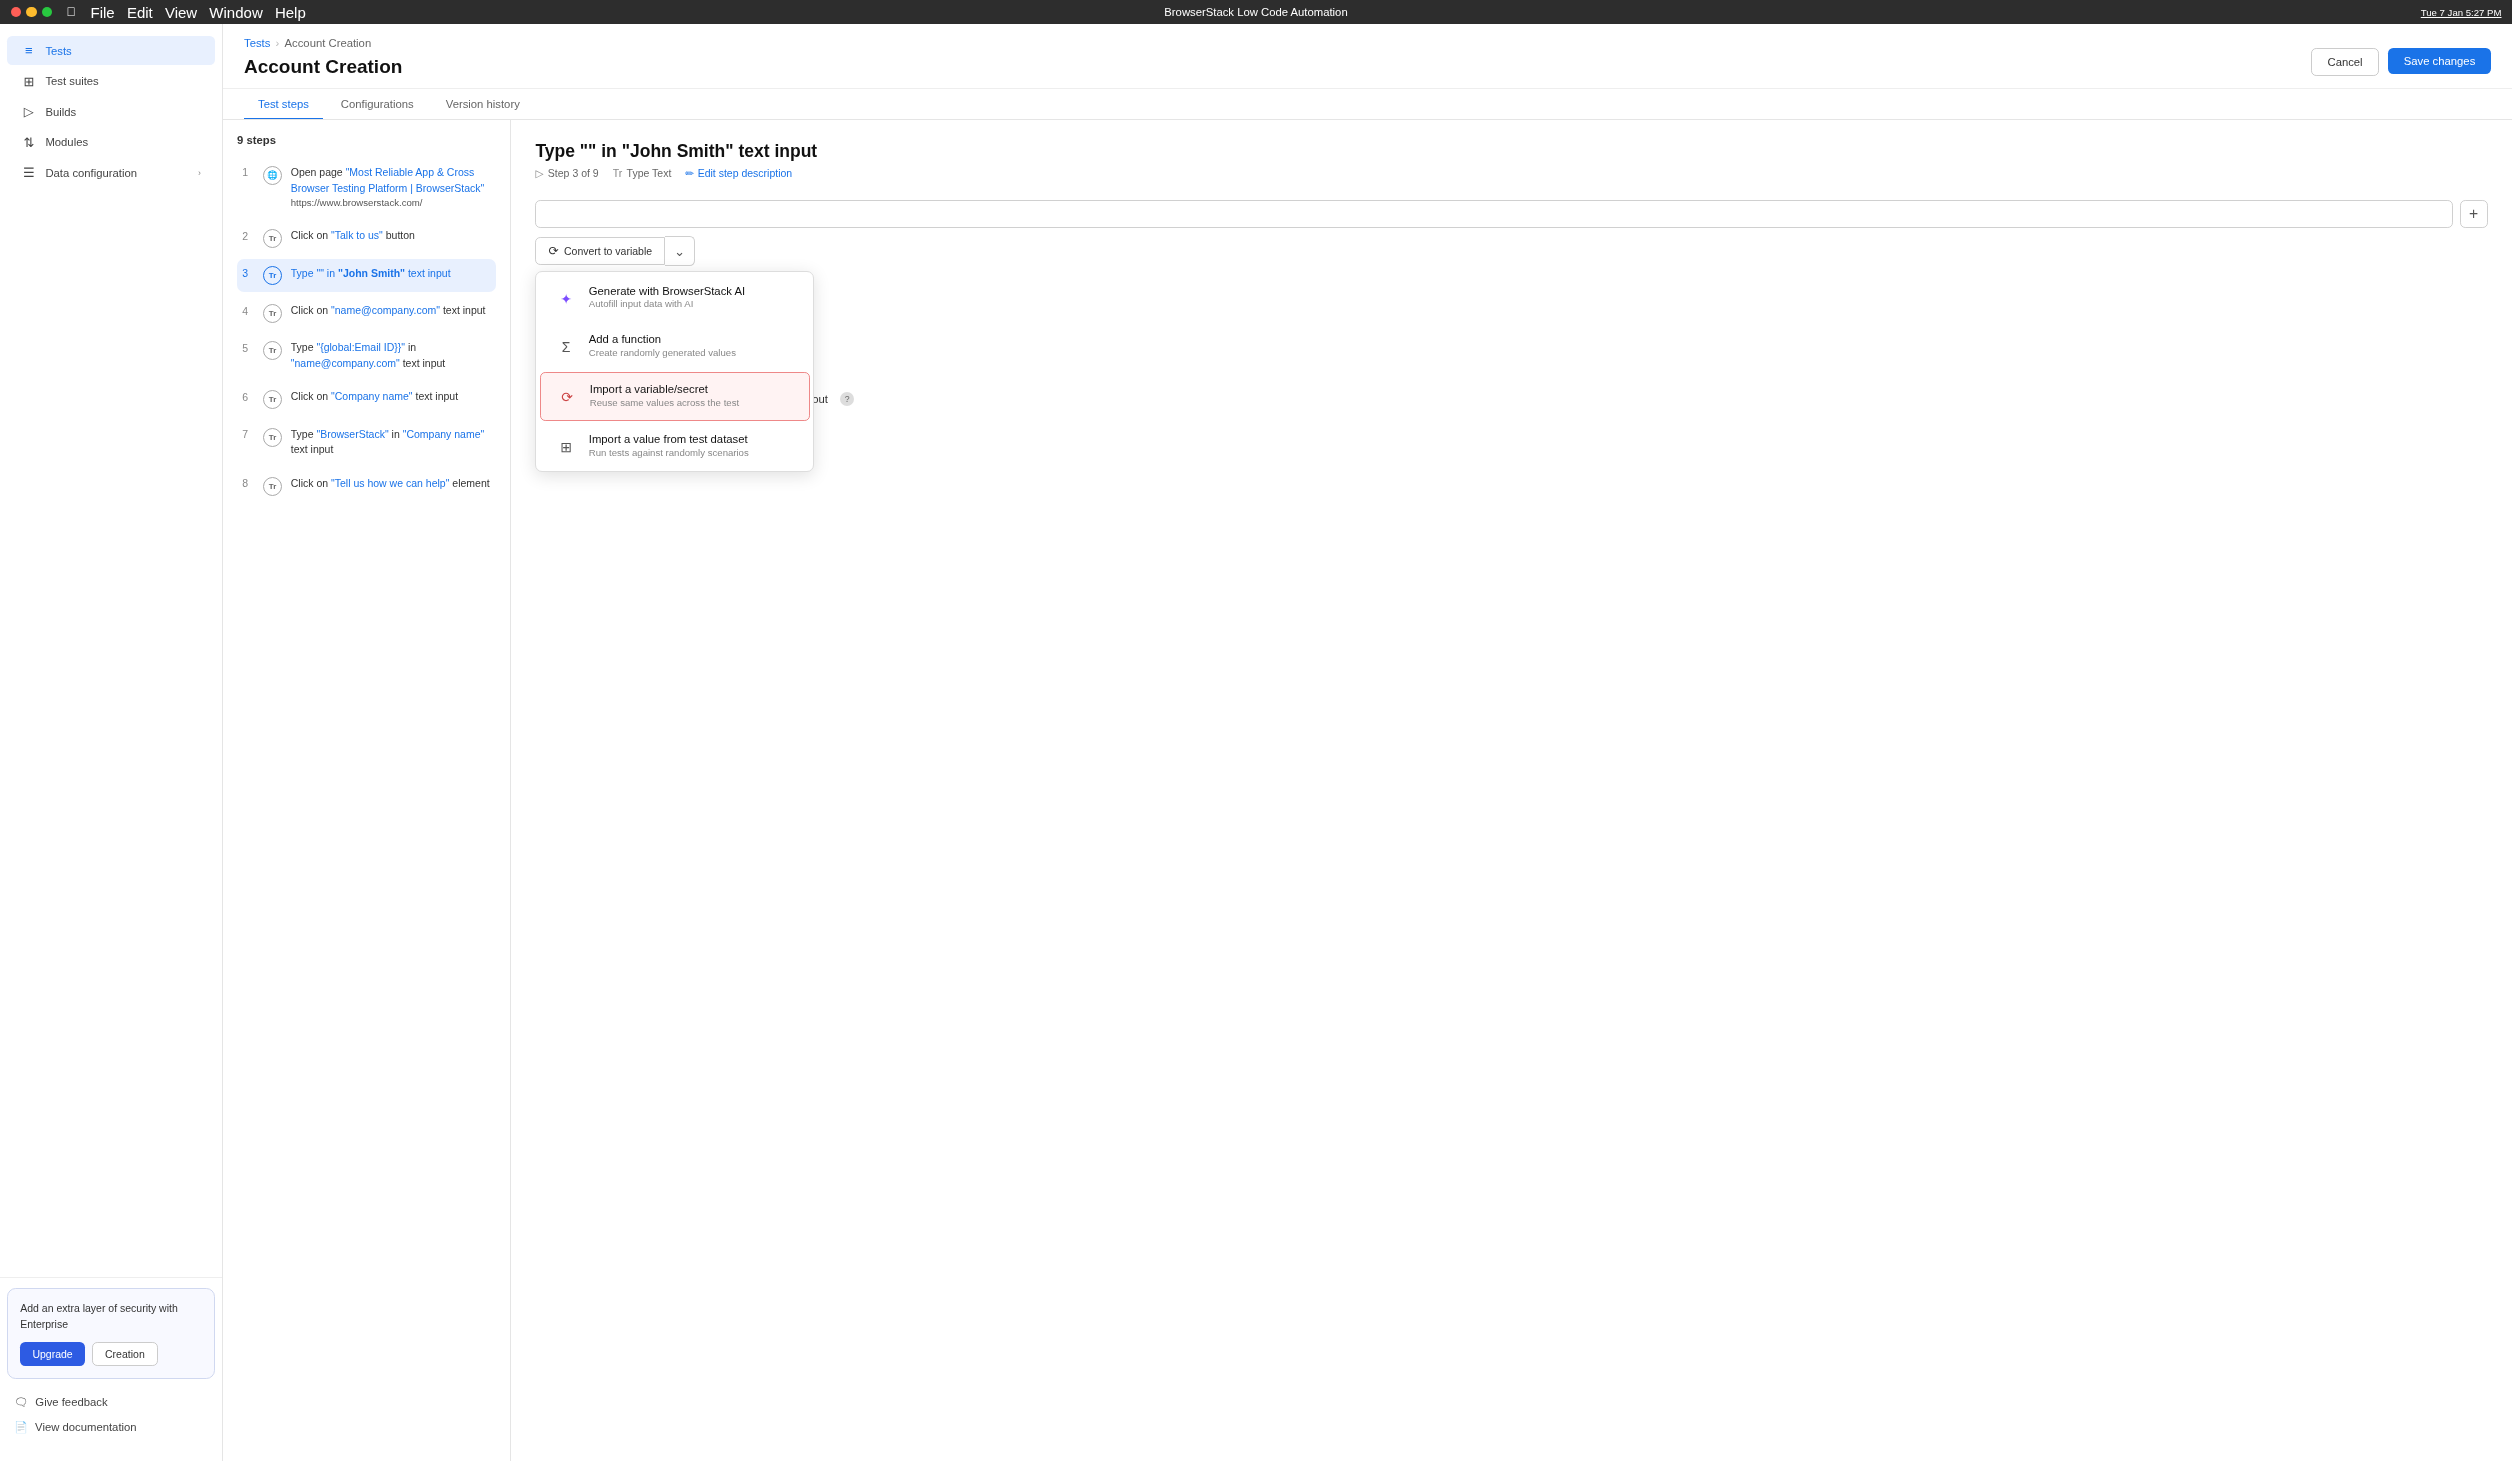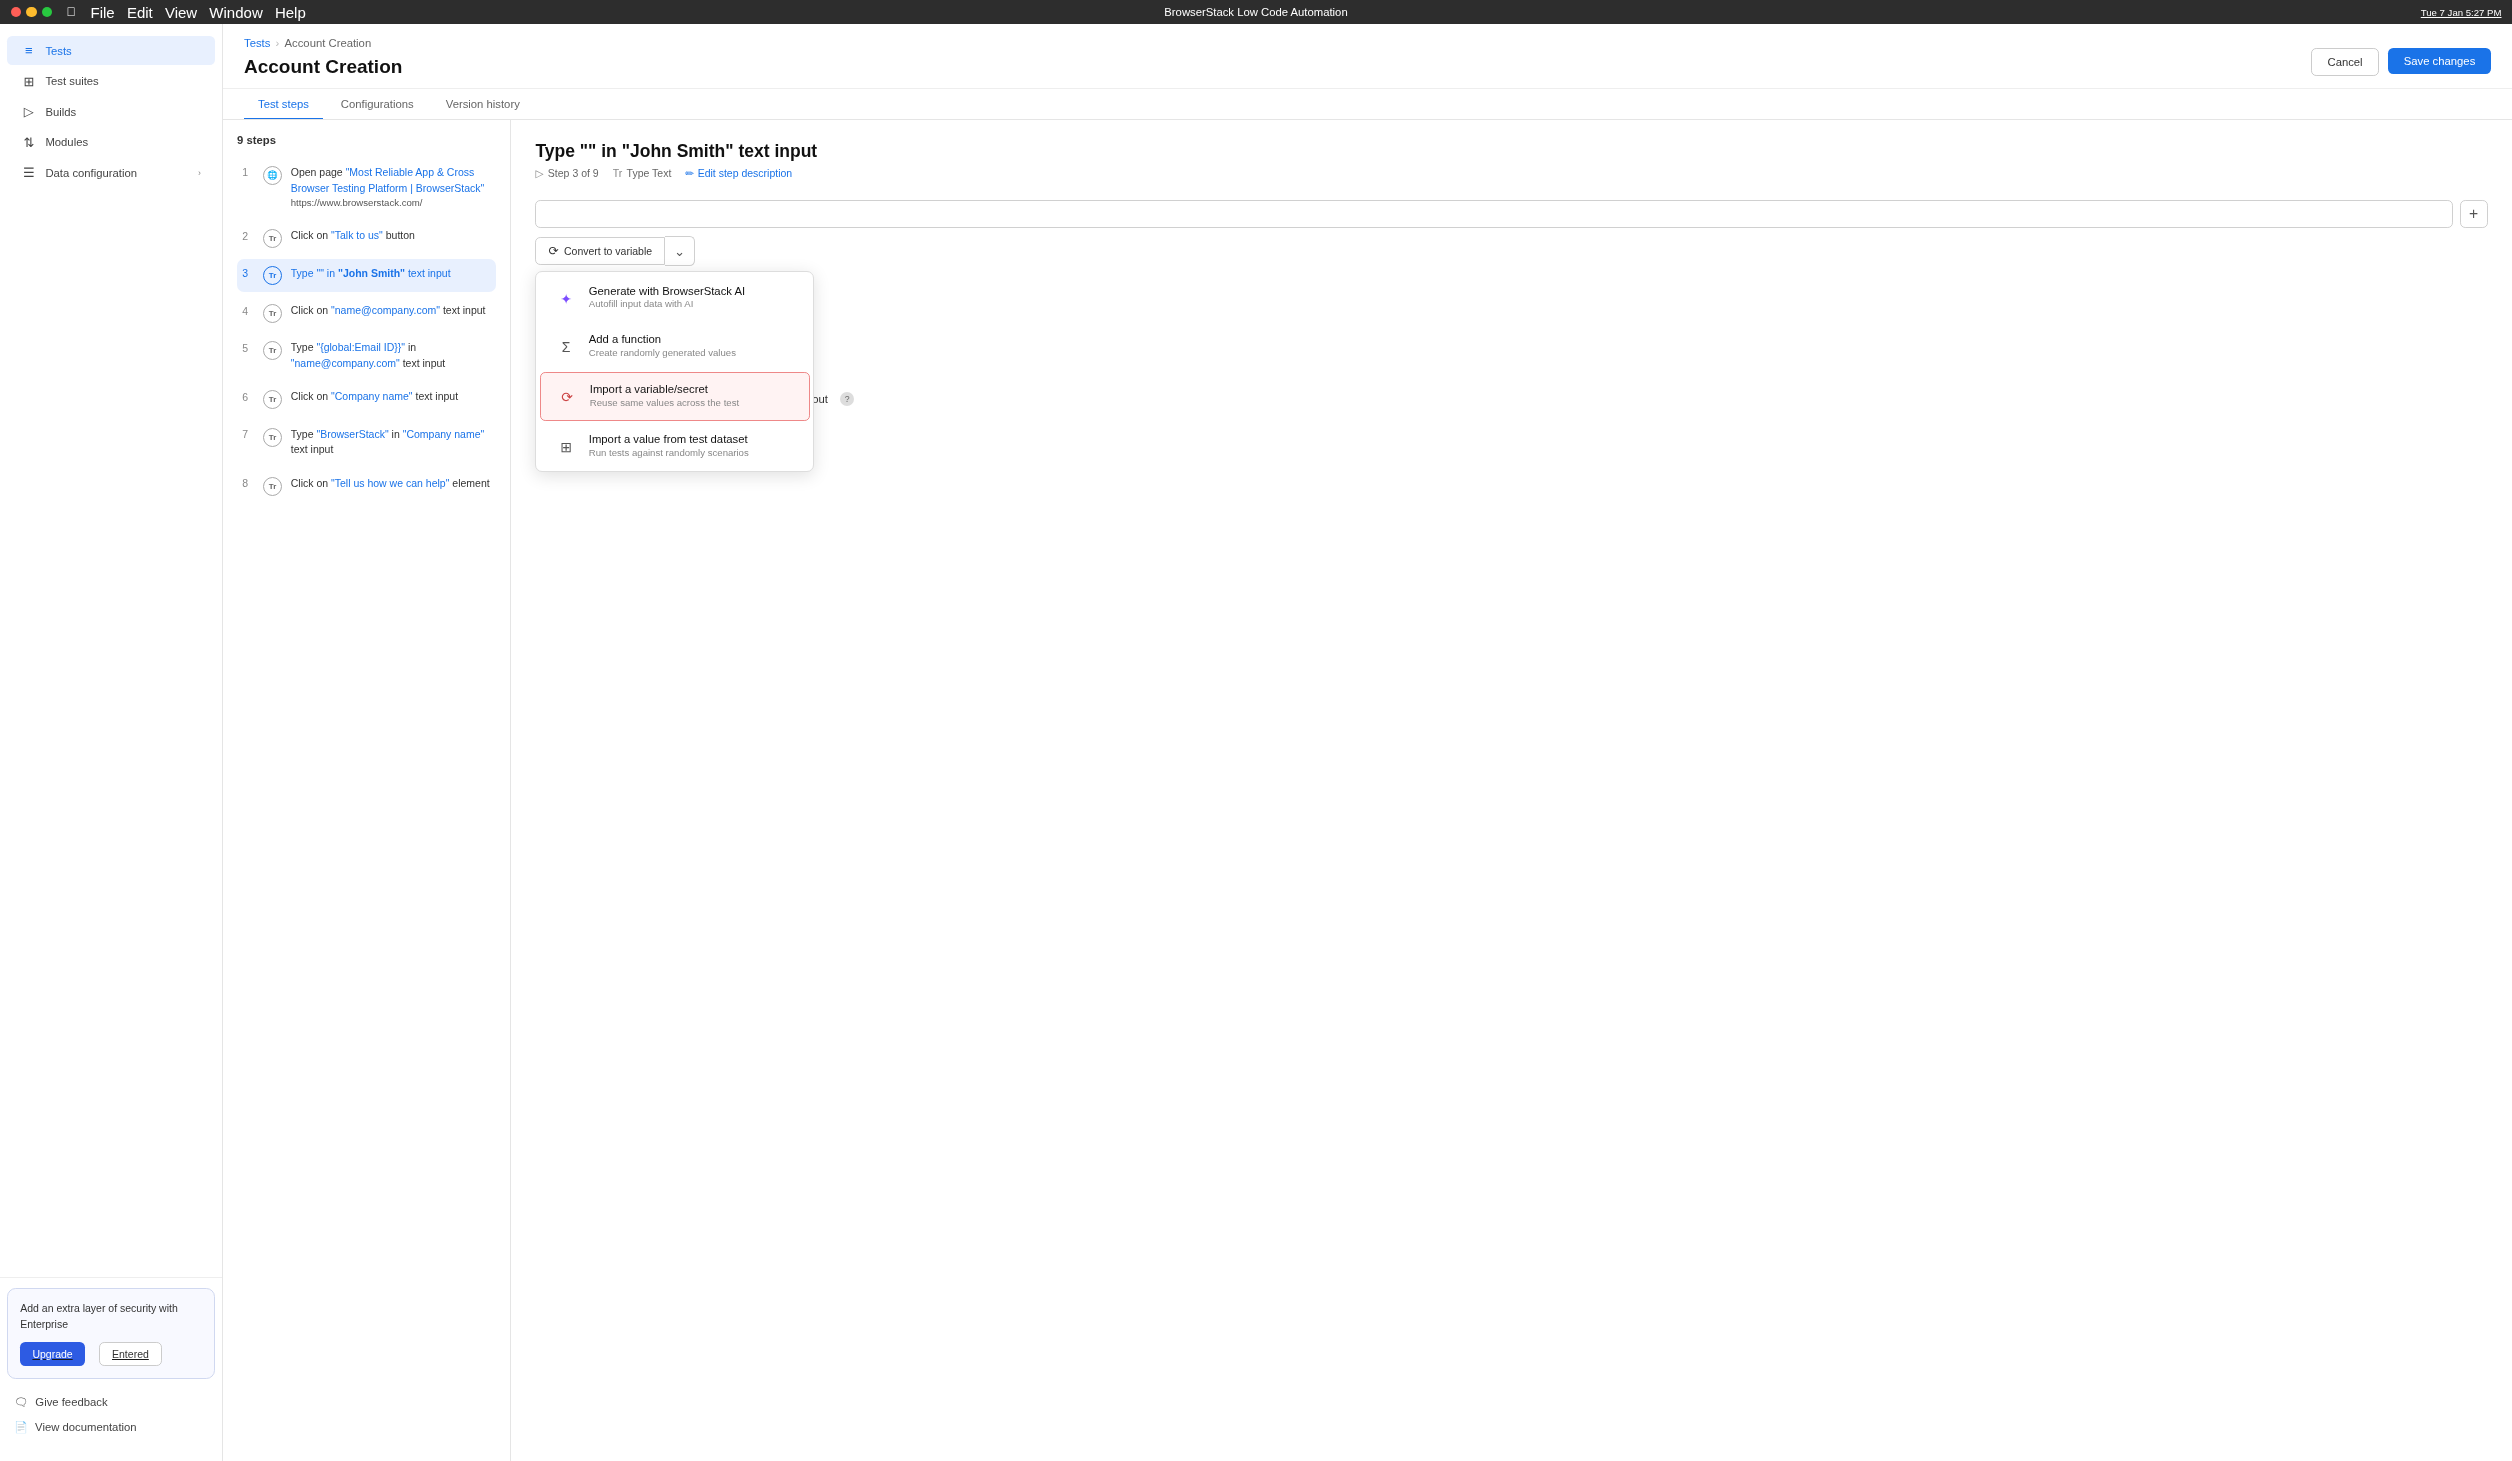--- a/index.html
+++ b/index.html
@@ -41,21 +41,21 @@
     .sidebar-item.active { color: #1a73e8; background: #e8f0fe; }
     .sidebar-item .icon { width: 15.7px; height: 15.7px; display: flex; align-items: center; justify-content: center; font-size: 13px; }
     .sidebar-item .arrow { margin-left: auto; font-size: 8.7px; color: #888; }
 
     .sidebar-bottom { padding: 10.5px 7px; border-top: 0.9px solid #eee; margin-top: 7px; }
     .enterprise-card {
       background: #f8f9ff; border: 0.9px solid #d0d8f0; border-radius: 8.7px;
       padding: 12.2px; margin-bottom: 10.5px;
     }
     .enterprise-card-text { font-size: 10.5px; color: #333; margin-bottom: 8.7px; line-height: 1.5; }
-    .enterprise-card-buttons { display: flex; gap: 14px; text-decoration: underline; }
+    .enterprise-card-buttons { display: flex; gap: 7px; }
     .btn-upgrade { background: #2d5be3; color: #fff; border: none; border-radius: 5.2px; padding: 5.2px 12.2px; font-size: 10.5px; cursor: pointer; font-weight: 500; }
     .btn-dismiss { background: #fff; color: #333; border: 0.9px solid #ccc; border-radius: 5.2px; padding: 5.2px 12.2px; font-size: 10.5px; cursor: pointer; }
     .sidebar-link { display: flex; align-items: center; gap: 7px; padding: 6.1px 7px; font-size: 11.3px; color: #444; cursor: pointer; border-radius: 5.2px; }
 
     
     .main-content { flex: 1; background: #fff; overflow: auto; display: flex; flex-direction: column; }
 
     
     .top-header { display: flex; align-items: center; justify-content: space-between; padding: 12.2px 21px 0; border-bottom: 0.9px solid #eee; }
     .breadcrumb { display: flex; align-items: center; gap: 5.2px; color: #666; font-size: 11.3px; margin-bottom: 7px; }
@@ -202,21 +202,21 @@
         <span>Data configuration</span>
         <span class="arrow">›</span>
       </div>
     </div>
 
     <div class="sidebar-bottom">
       <div class="enterprise-card">
         <div class="enterprise-card-text">Add an extra layer of security with Enterprise</div>
         <div class="enterprise-card-buttons">
           <button class="btn-upgrade">Upgrade</button>
-          <button class="btn-dismiss">Entered</button>
+          <button class="btn-dismiss">Creation</button>
         </div>
       </div>
       <div class="sidebar-link">
         <span>🗨</span>
         <span>Give feedback</span>
       </div>
       <div class="sidebar-link">
         <span>📄</span>
         <span>View documentation</span>
       </div>

